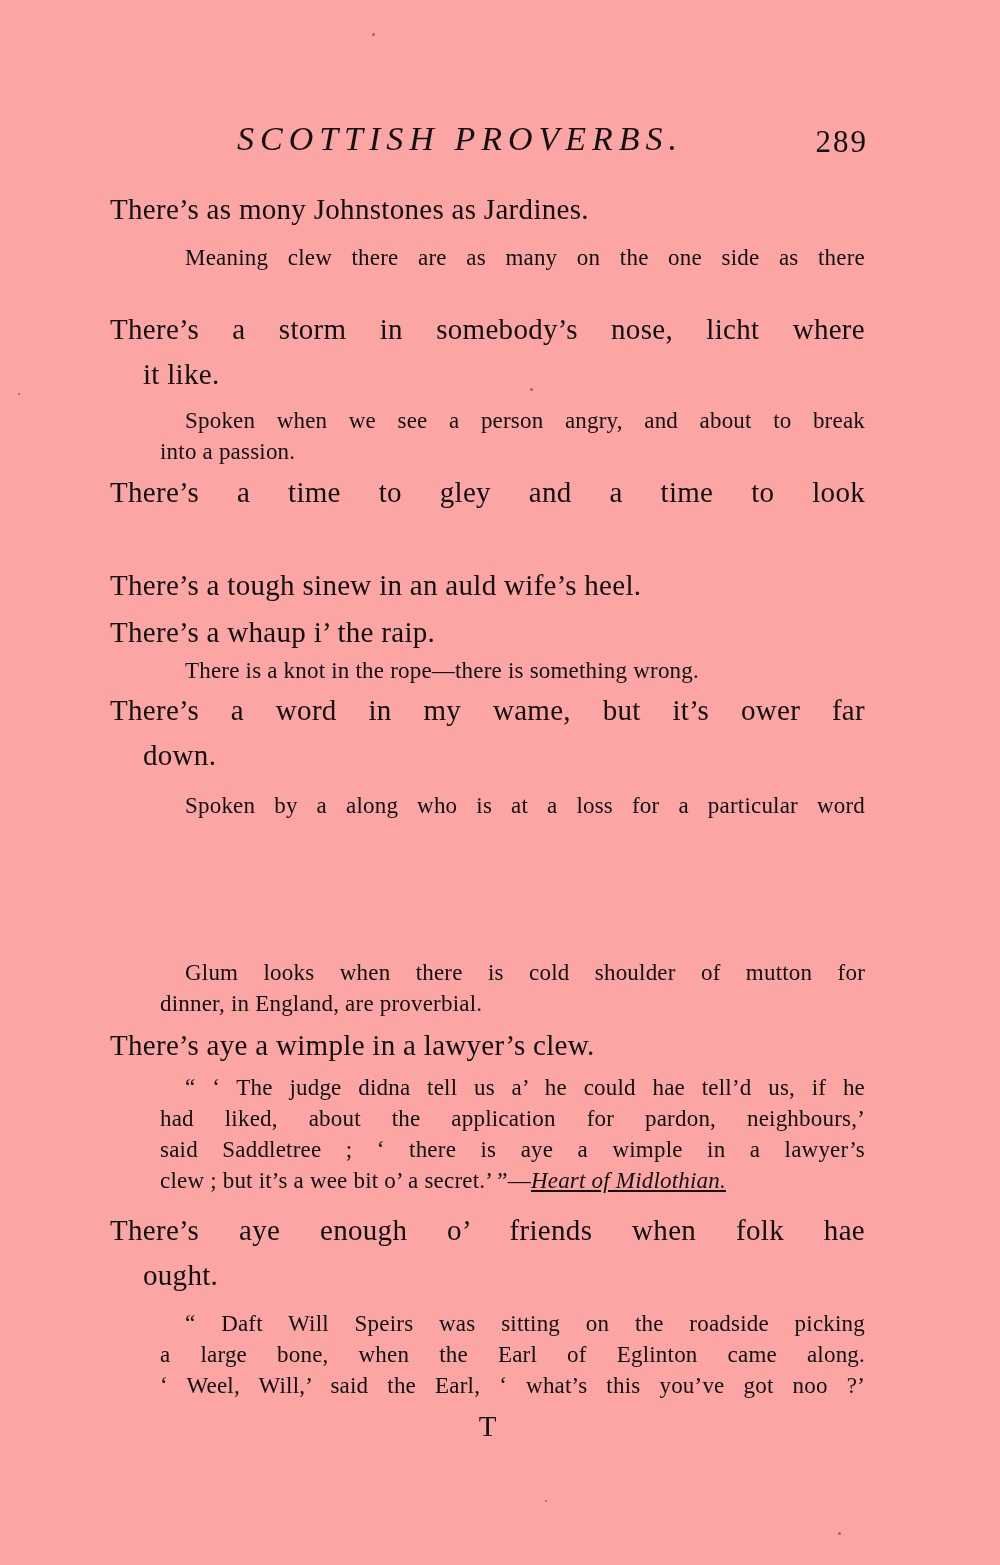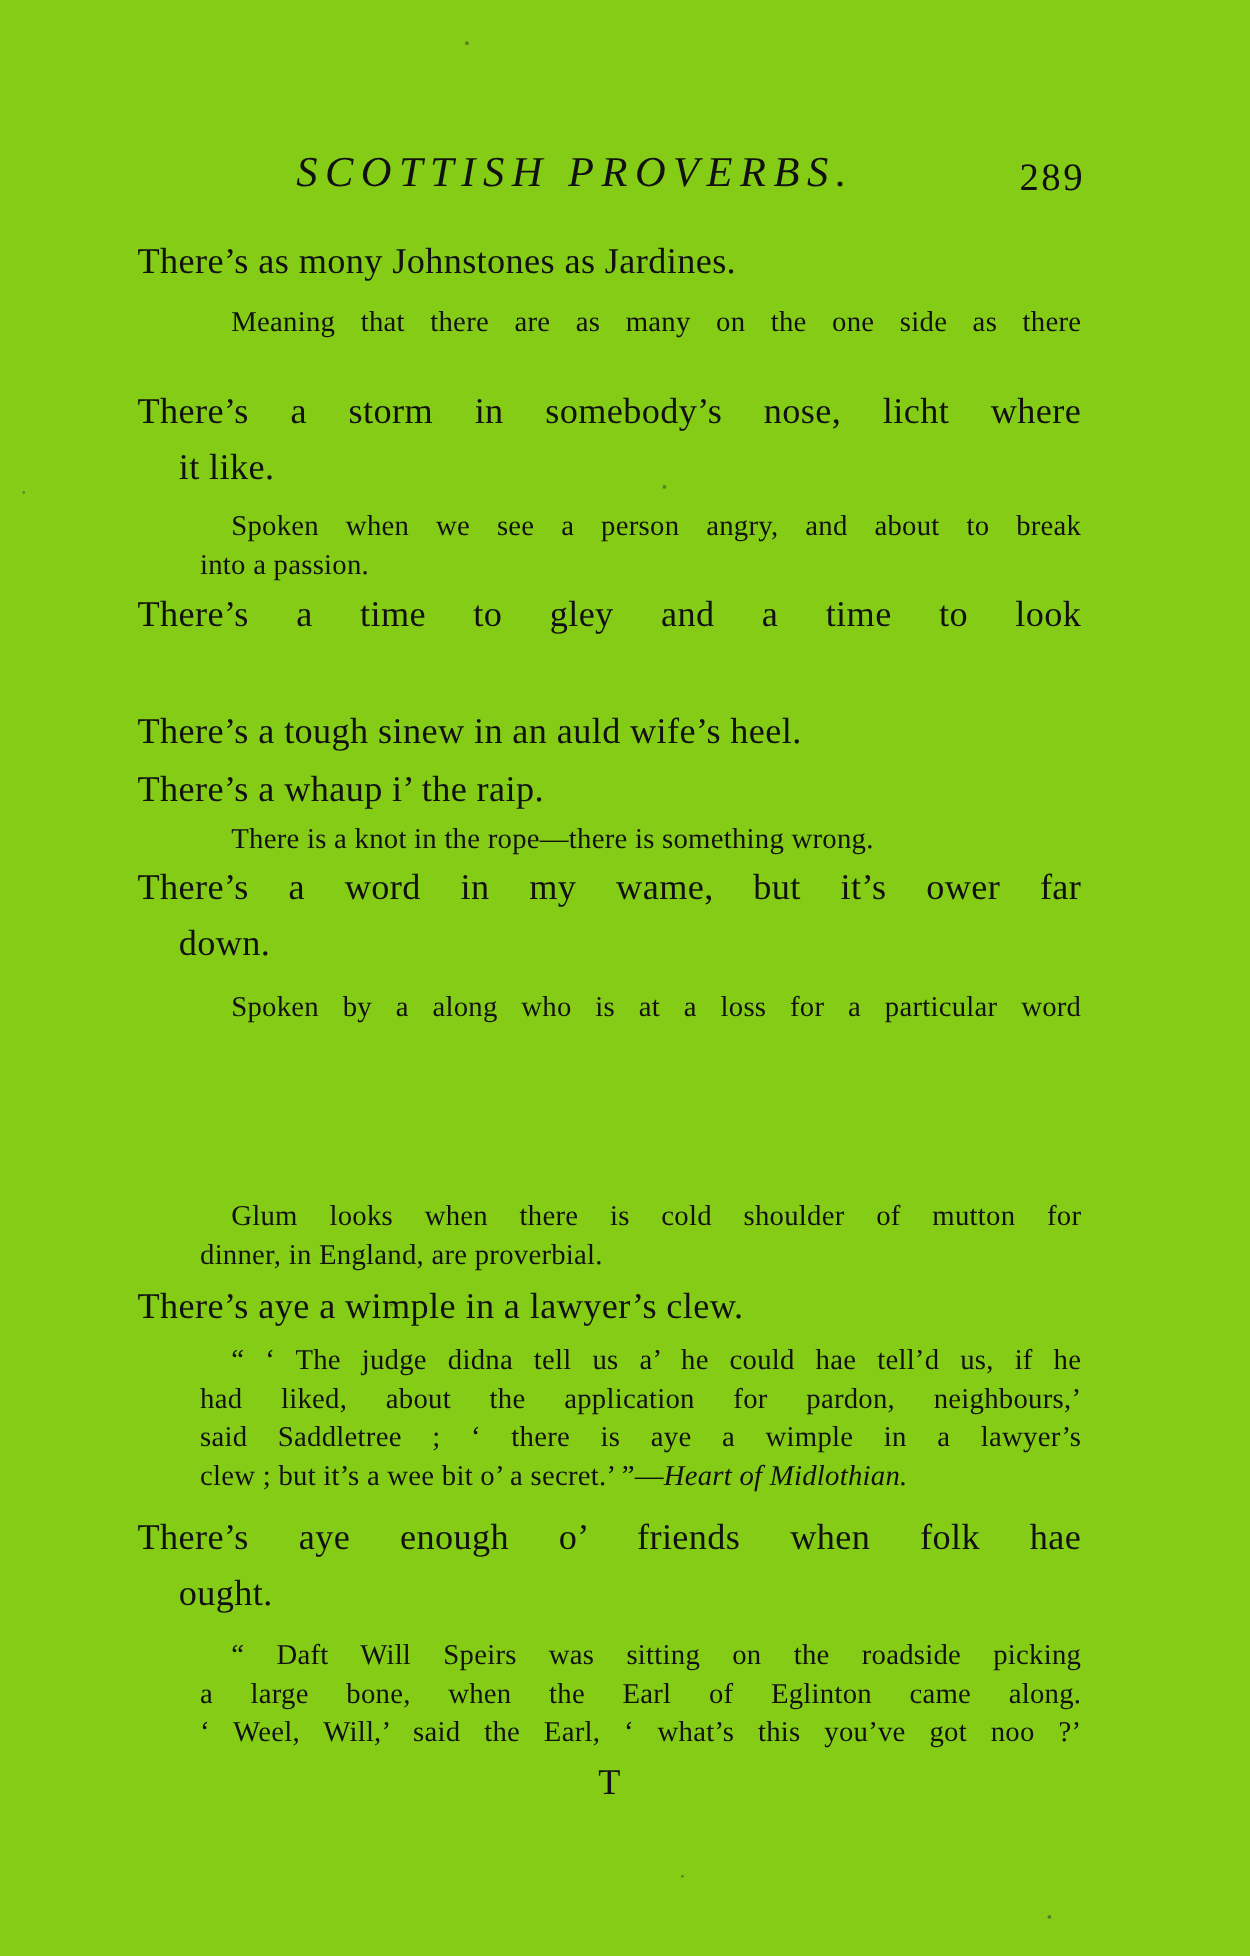--- a/index.html
+++ b/index.html
@@ -4,21 +4,21 @@
 <style>
   html, body {
     margin: 0;
     padding: 0;
     background: #ffffff;
   }
   .page {
     position: relative;
     width: 1000px;
     height: 1565px;
-    background: #84cc16;
+    background: #fca5a5;
     color: #111;
     font-family: "Liberation Serif", "DejaVu Serif", serif;
     overflow: hidden;
   }
   
   .header-title {
     position: absolute;
     top: 117px;
     left: 110px;
     width: 700px;
@@ -85,20 +85,21 @@
     text-align-last: left;
   }
   .note .l.only {
     padding-left: 25px;
     box-sizing: border-box;
     text-align: center;
     text-align-last: left;
   }
   .note em {
     font-style: italic;
+    text-decoration: underline;
   }
   
   .signature {
     position: absolute;
     top: 1406px;
     left: 110px;
     width: 755px;
     text-align: center;
     font-size: 29px;
     line-height: 40px;
@@ -116,21 +117,21 @@
 
 <div class="page">
 
   <div class="header-title">SCOTTISH PROVERBS.</div>
   <div class="page-number">289</div>
 
   <div class="prov" style="top:187px">
     <span class="l only">There’s as mony Johnstones as Jardines.</span>
   </div>
   <div class="note" style="top:242px">
-    <span class="l first">Meaning that there are as many on the one side as there</span>
+    <span class="l first">Meaning clew there are as many on the one side as there</span>
   </div>
 
   <div class="prov" style="top:307px">
     <span class="l">There’s a storm in somebody’s nose, licht where</span>
     <span class="l cont">it like.</span>
   </div>
   <div class="note" style="top:405px">
     <span class="l first">Spoken when we see a person angry, and about to break</span>
     <span class="l last">into a passion.</span>
   </div>

